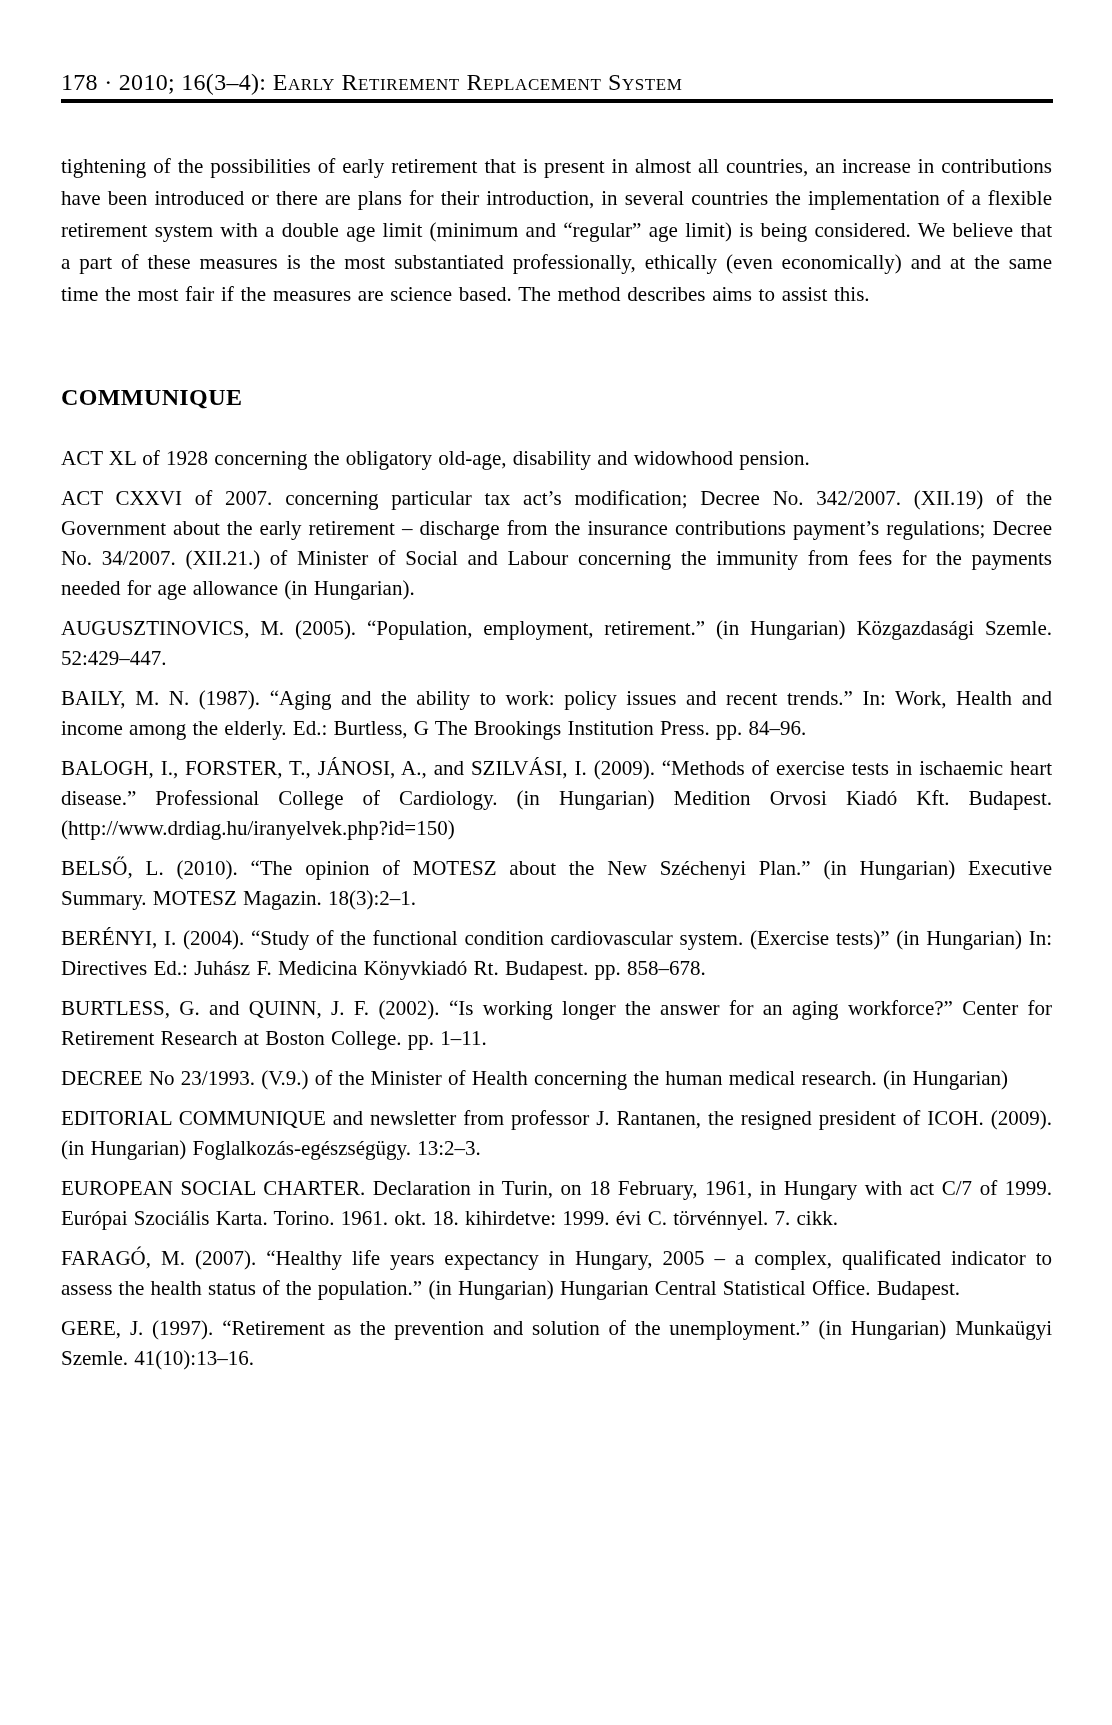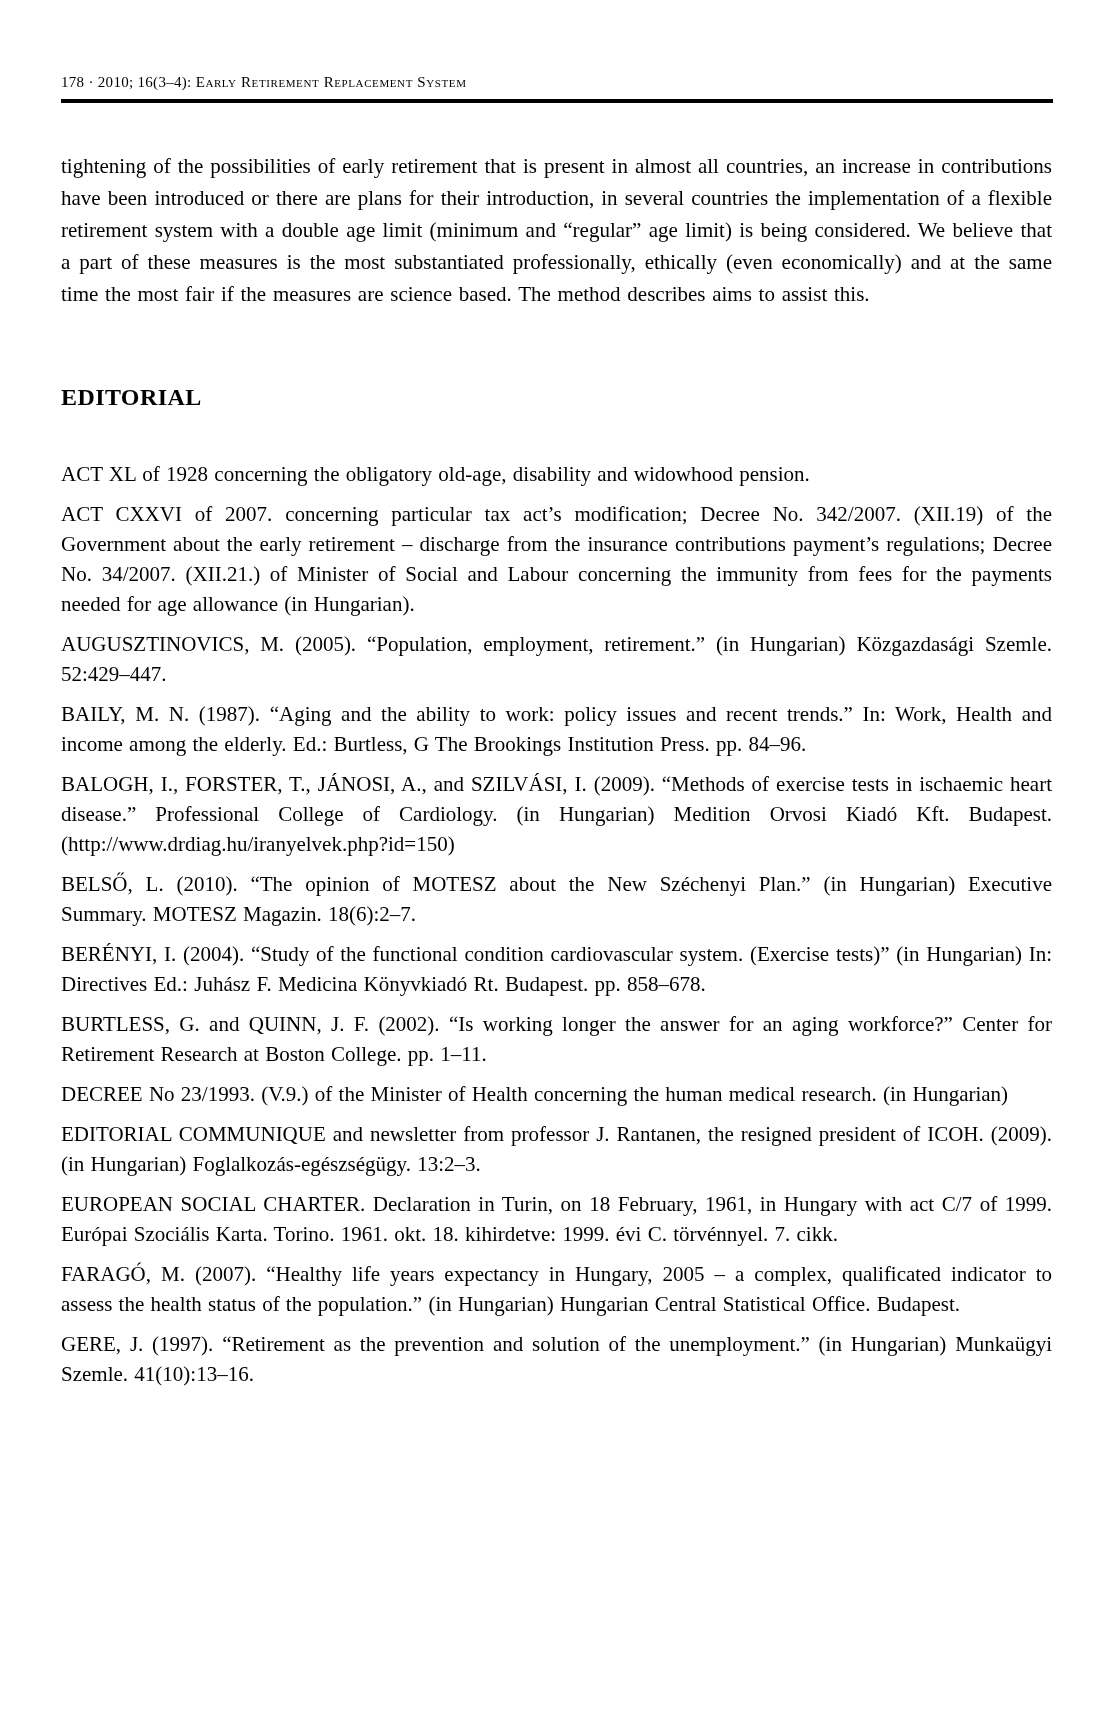--- a/index.html
+++ b/index.html
@@ -19,21 +19,21 @@
     position: absolute;
     top: 0;
     left: 0;
     width: 1112px;
     height: 1725px;
     box-sizing: border-box;
     padding: 72px 60px 0 61px;
     background: #ffffff;
   }
   .running-header {
-    font-size: 15px;
+    font-size: 24px;
     line-height: 20px;
     white-space: nowrap;
     letter-spacing: 0.3px;
   }
   .running-header .smallcaps {
     font-variant: small-caps;
     letter-spacing: 0.6px;
   }
   .header-rule {
     height: 4px;
@@ -49,21 +49,21 @@
     text-align-last: left;
     word-spacing: 1.5px;
   }
   .refs-heading {
     margin: 74px 0 0 0;
     font-size: 24px;
     font-weight: bold;
     letter-spacing: 0.4px;
   }
   .ref-list {
-    margin-top: 48px;
+    margin-top: 32px;
   }
   .ref {
     font-size: 21px;
     line-height: 30px;
     text-align: justify;
     text-align-last: left;
     word-spacing: 1px;
     margin: 0 0 10px 0;
   }
 </style>
@@ -73,29 +73,29 @@
 <div class="page">
 
   <div class="running-header">
     <span>178 · 2010; 16(3–4): </span><span class="smallcaps">Early Retirement Replacement System</span>
   </div>
 
   <div class="header-rule"></div>
 
   <p class="intro">tightening of the possibilities of early retirement that is present in almost all countries, an increase in contributions have been introduced or there are plans for their introduction, in several countries the implementation of a flexible retirement system with a double age limit (minimum and “regular” age limit) is being considered. We believe that a part of these measures is the most substantiated professionally, ethically (even economically) and at the same time the most fair if the measures are science based. The method describes aims to assist this.</p>
 
-  <h2 class="refs-heading">EDITORIAL</h2>
+  <h2 class="refs-heading">COMMUNIQUE</h2>
 
   <div class="ref-list">
     <p class="ref">ACT XL of 1928 concerning the obligatory old-age, disability and widowhood pension.</p>
     <p class="ref">ACT CXXVI of 2007. concerning particular tax act’s modification; Decree No. 342/2007. (XII.19) of the Government about the early retirement – discharge from the insurance contributions payment’s regulations; Decree No. 34/2007. (XII.21.) of Minister of Social and Labour concerning the immunity from fees for the payments needed for age allowance (in Hungarian).</p>
     <p class="ref">AUGUSZTINOVICS, M. (2005). “Population, employment, retirement.” (in Hungarian) Közgazdasági Szemle. 52:429–447.</p>
     <p class="ref">BAILY, M. N. (1987). “Aging and the ability to work: policy issues and recent trends.” In: Work, Health and income among the elderly. Ed.: Burtless, G The Brookings Institution Press. pp. 84–96.</p>
     <p class="ref">BALOGH, I., FORSTER, T., JÁNOSI, A., and SZILVÁSI, I. (2009). “Methods of exercise tests in ischaemic heart disease.” Professional College of Cardiology. (in Hungarian) Medition Orvosi Kiadó Kft. Budapest. (http://www.drdiag.hu/iranyelvek.php?id=150)</p>
-    <p class="ref">BELSŐ, L. (2010). “The opinion of MOTESZ about the New Széchenyi Plan.” (in Hungarian) Executive Summary. MOTESZ Magazin. 18(6):2–7.</p>
+    <p class="ref">BELSŐ, L. (2010). “The opinion of MOTESZ about the New Széchenyi Plan.” (in Hungarian) Executive Summary. MOTESZ Magazin. 18(3):2–1.</p>
     <p class="ref">BERÉNYI, I. (2004). “Study of the functional condition cardiovascular system. (Exercise tests)” (in Hungarian) In: Directives Ed.: Juhász F. Medicina Könyvkiadó Rt. Budapest. pp. 858–678.</p>
     <p class="ref">BURTLESS, G. and QUINN, J. F. (2002). “Is working longer the answer for an aging workforce?” Center for Retirement Research at Boston College. pp. 1–11.</p>
     <p class="ref">DECREE No 23/1993. (V.9.) of the Minister of Health concerning the human medical research. (in Hungarian)</p>
     <p class="ref">EDITORIAL COMMUNIQUE and newsletter from professor J. Rantanen, the resigned president of ICOH. (2009). (in Hungarian) Foglalkozás-egészségügy. 13:2–3.</p>
     <p class="ref">EUROPEAN SOCIAL CHARTER. Declaration in Turin, on 18 February, 1961, in Hungary with act C/7 of 1999. Európai Szociális Karta. Torino. 1961. okt. 18. kihirdetve: 1999. évi C. törvénnyel. 7. cikk.</p>
     <p class="ref">FARAGÓ, M. (2007). “Healthy life years expectancy in Hungary, 2005 – a complex, qualificated indicator to assess the health status of the population.” (in Hungarian) Hungarian Central Statistical Office. Budapest.</p>
     <p class="ref">GERE, J. (1997). “Retirement as the prevention and solution of the unemployment.” (in Hungarian) Munkaügyi Szemle. 41(10):13–16.</p>
   </div>
 
 </div>

